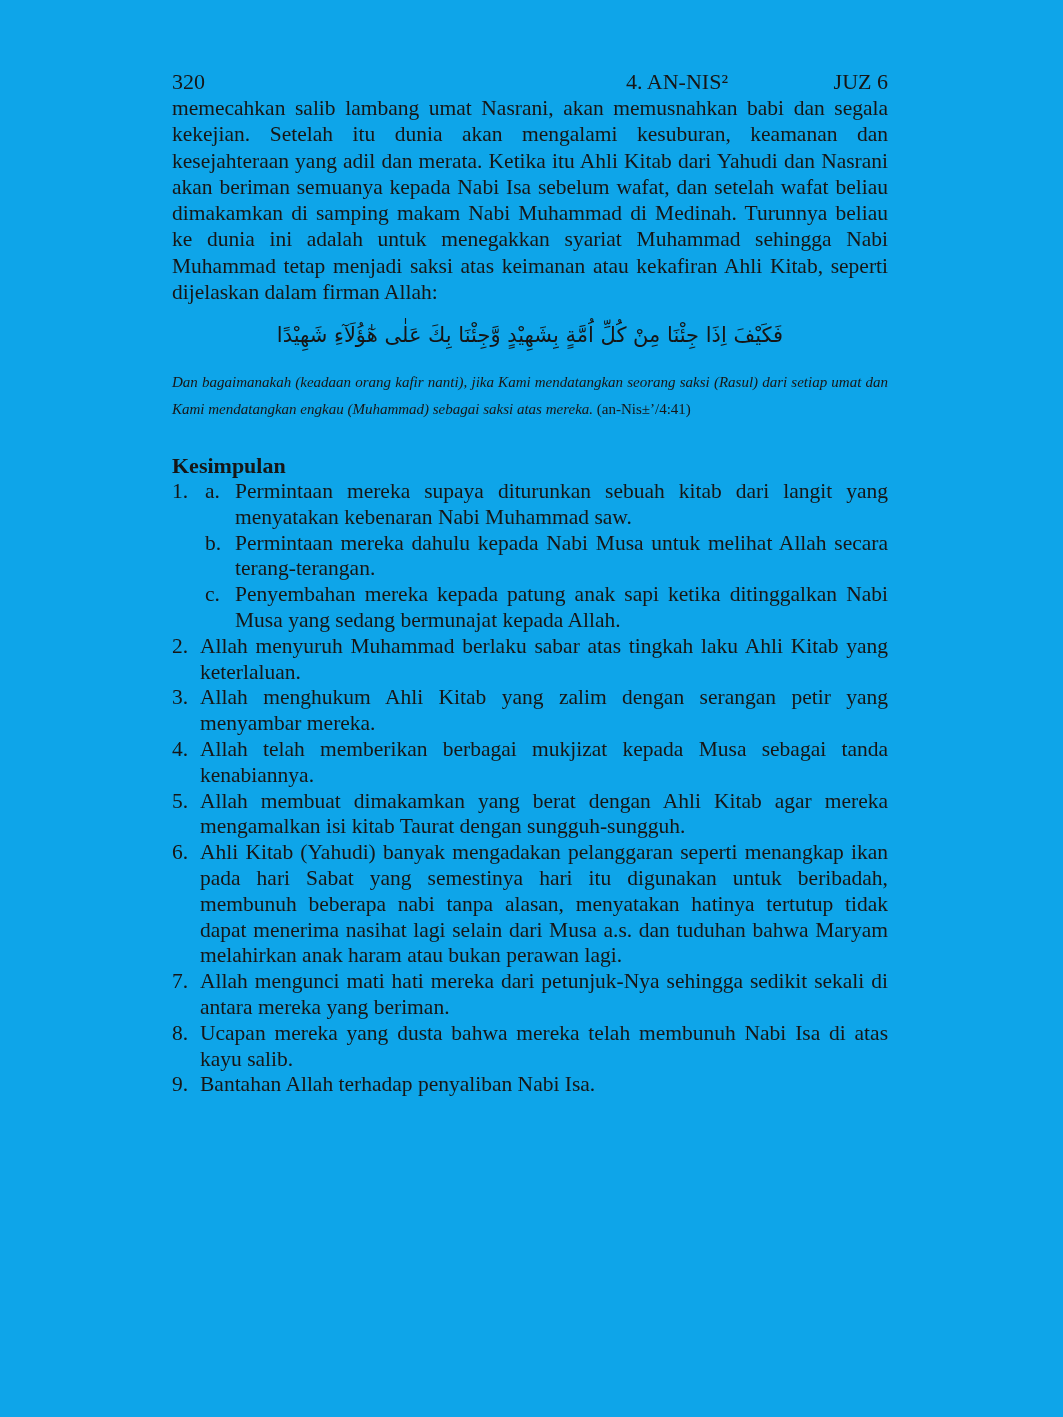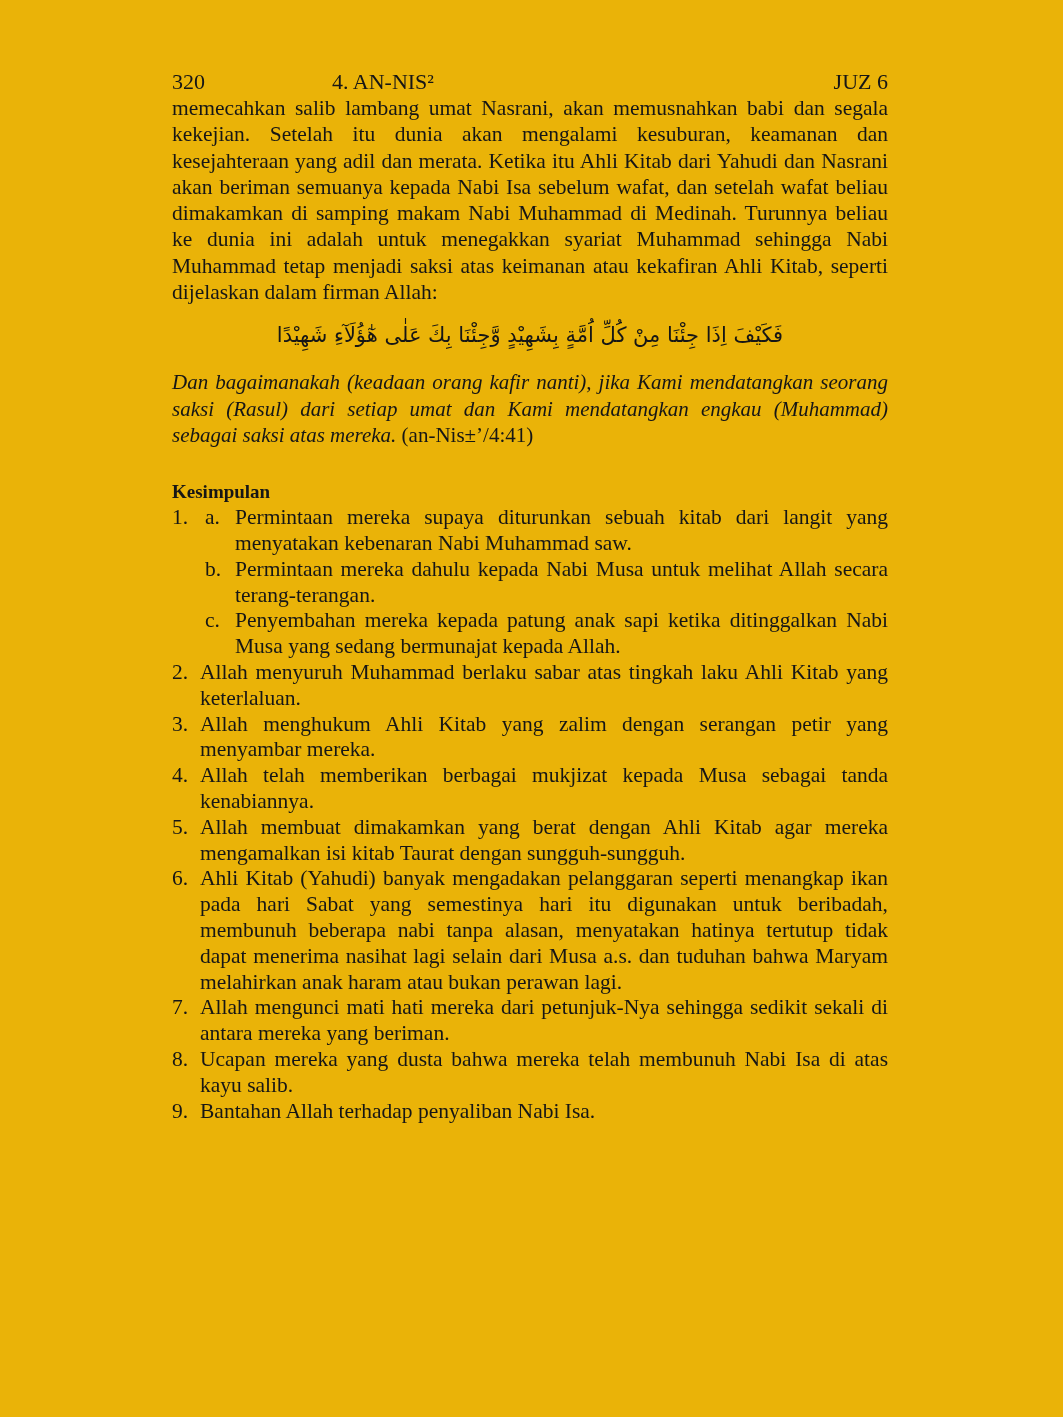--- a/index.html
+++ b/index.html
@@ -4,69 +4,69 @@
 <style>
   html, body {
     margin: 0;
     padding: 0;
     background: #ffffff;
   }
   .page {
     position: relative;
     width: 1063px;
     height: 1417px;
-    background: #eab308;
+    background: #0ea5e9;
     color: #161616;
     font-family: "Liberation Serif", serif;
     overflow: hidden;
   }
   .content {
     position: absolute;
     left: 172px;
     top: 68px;
     width: 716px;
   }
   .page-header {
     display: flex;
     align-items: baseline;
     font-size: 22px;
     line-height: 27px;
   }
   .page-header .hdr-left  { width: 160px; text-align: left; }
-  .page-header .hdr-mid   { flex: 1; text-align: left; }
+  .page-header .hdr-mid   { flex: 1; text-align: right; }
   .page-header .hdr-right { width: 160px; text-align: right; }
 
   .body-text {
     font-size: 21.5px;
     line-height: 26.3px;
     text-align: justify;
     margin: 0;
   }
   .intro {
   }
   .arabic-line {
     direction: rtl;
     text-align: center;
     font-family: "DejaVu Sans", sans-serif;
     font-size: 21px;
     line-height: 52px;
     margin: 4px 0 8px 0;
     white-space: nowrap;
   }
   .translation {
-    font-size: 21px;
+    font-size: 15px;
     line-height: 26.3px;
     text-align: justify;
     margin: 0;
   }
   .translation em { font-style: italic; }
   .translation .ref { font-style: normal; }
 
   .section-heading {
-    font-size: 19px;
+    font-size: 22px;
     font-weight: bold;
     margin: 30px 0 0 0;
     line-height: 27px;
   }
   .klist {
     margin: 0;
     font-size: 21.5px;
     line-height: 25.8px;
   }
   .li {

